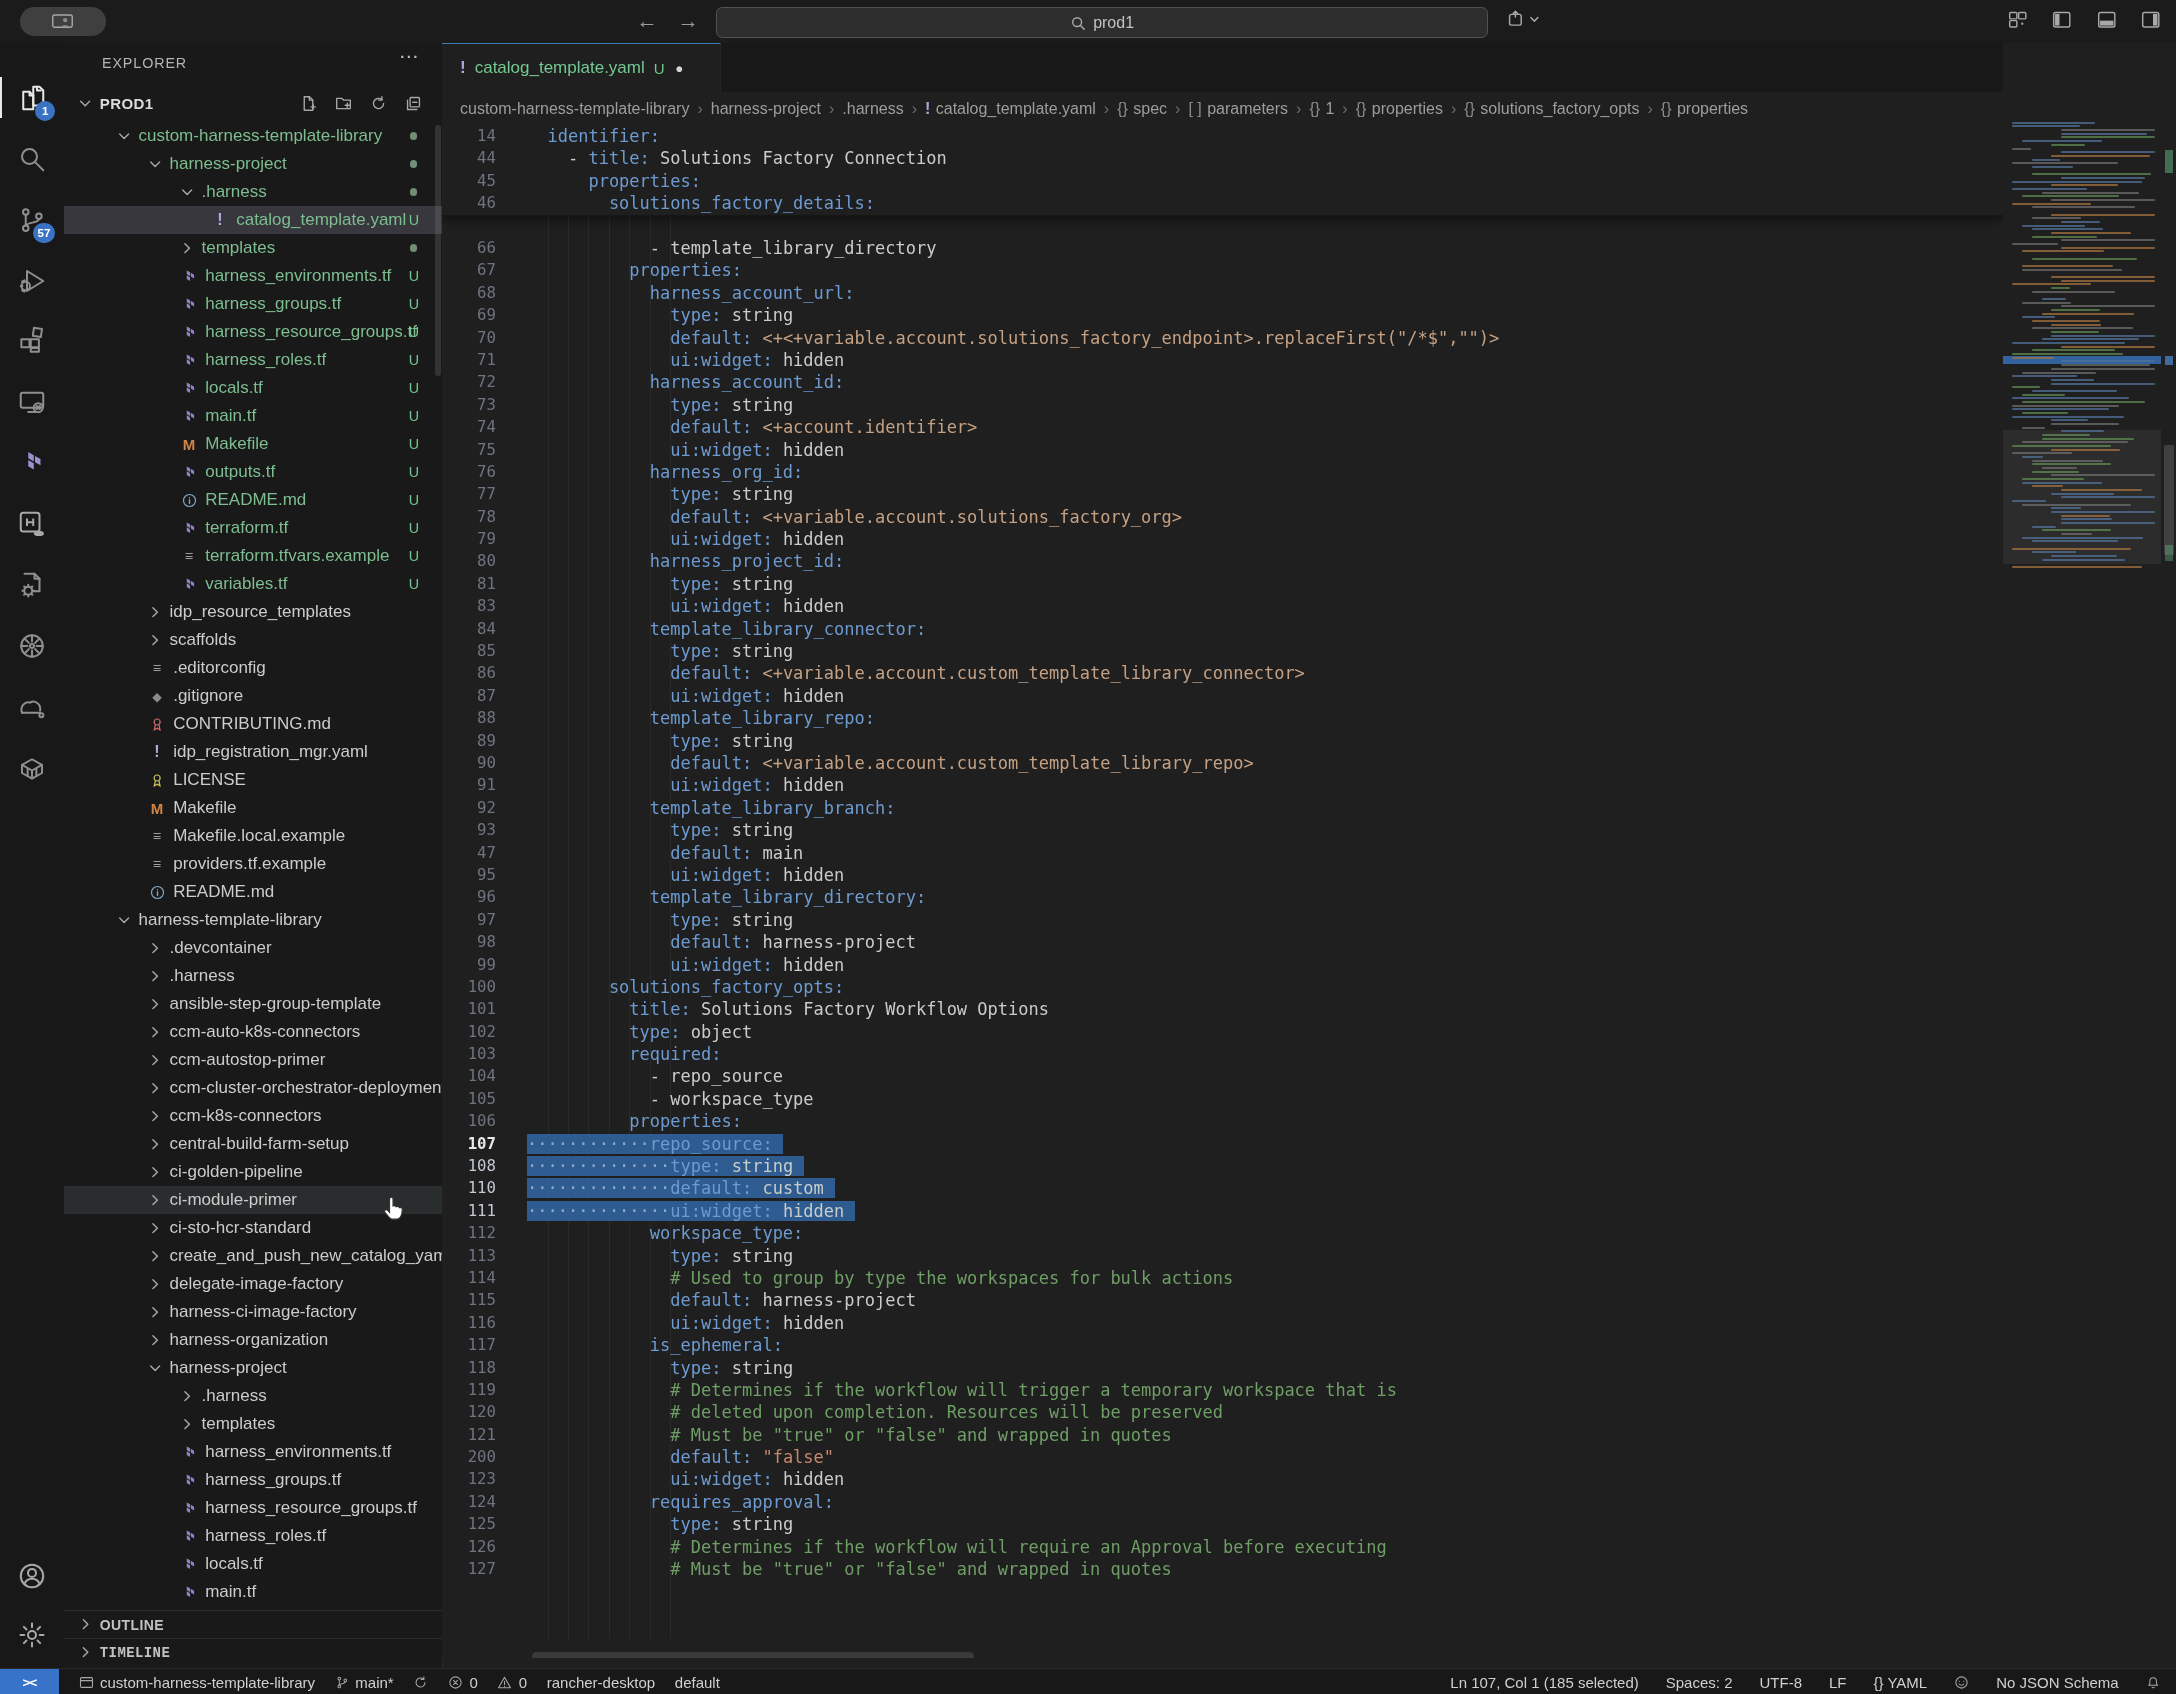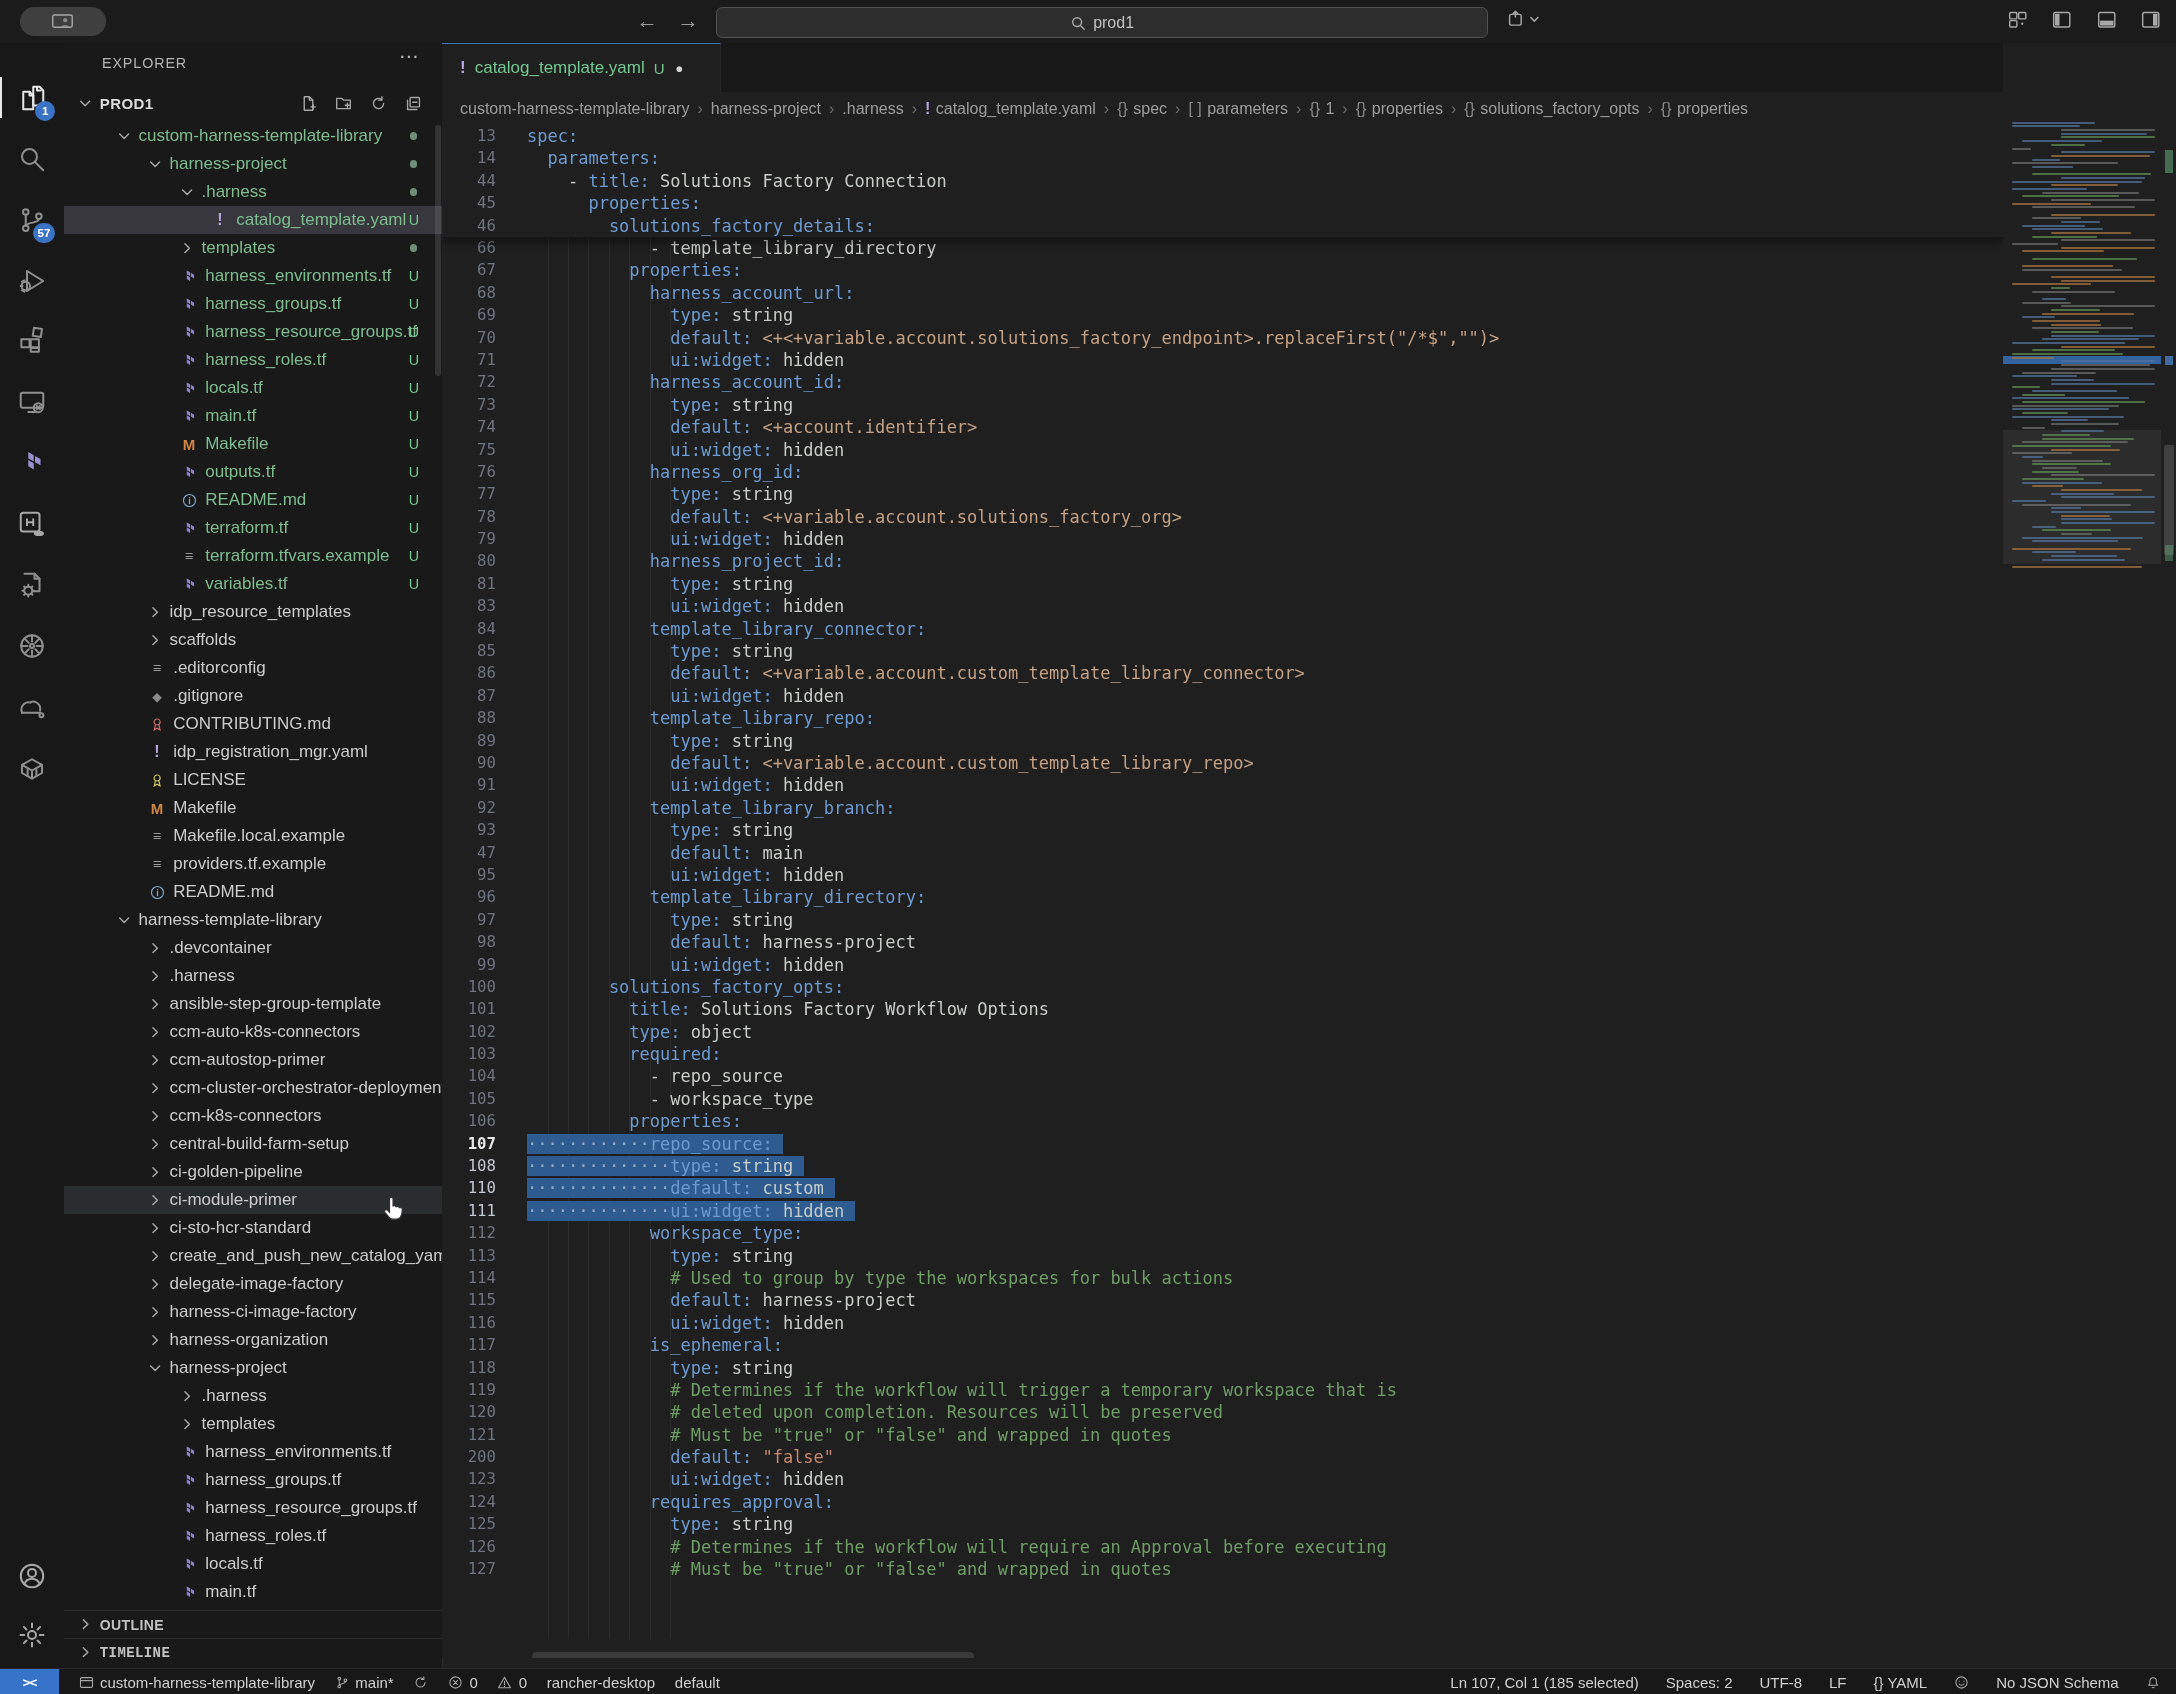--- a/index.html
+++ b/index.html
@@ -1050,22 +1050,21 @@
         <div class="cline"><span class="ln">120</span><span class="ct"><span><span class="tok-c">              # deleted upon completion. Resources will be preserved</span></span></span></div>
         <div class="cline"><span class="ln">121</span><span class="ct"><span><span class="tok-c">              # Must be "true" or "false" and wrapped in quotes</span></span></span></div>
         <div class="cline"><span class="ln">200</span><span class="ct"><span><span class="tok-k">              default:</span><span class="tok-s"> "false"</span></span></span></div>
         <div class="cline"><span class="ln">123</span><span class="ct"><span><span class="tok-k">              ui:widget:</span><span class="tok-v"> hidden</span></span></span></div>
         <div class="cline"><span class="ln">124</span><span class="ct"><span><span class="tok-k">            requires_approval:</span></span></span></div>
         <div class="cline"><span class="ln">125</span><span class="ct"><span><span class="tok-k">              type:</span><span class="tok-v"> string</span></span></span></div>
         <div class="cline"><span class="ln">126</span><span class="ct"><span><span class="tok-c">              # Determines if the workflow will require an Approval before executing</span></span></span></div>
         <div class="cline"><span class="ln">127</span><span class="ct"><span><span class="tok-c">              # Must be "true" or "false" and wrapped in quotes</span></span></span></div>
       </div>
     <div id="sticky">
-        <div class="cline"><span class="ln">13</span><span class="ct"><span><span class="tok-k">spec:</span></span></span></div>
-        <div class="cline"><span class="ln">14</span><span class="ct"><span><span class="tok-k">  parameters:</span></span></span></div>
+        <div class="cline"><span class="ln">14</span><span class="ct"><span><span class="tok-k">  identifier:</span></span></span></div>
         <div class="cline"><span class="ln">44</span><span class="ct"><span><span class="tok-d">    - </span><span class="tok-k">title:</span><span class="tok-v"> Solutions Factory Connection</span></span></span></div>
         <div class="cline"><span class="ln">45</span><span class="ct"><span><span class="tok-k">      properties:</span></span></span></div>
         <div class="cline"><span class="ln">46</span><span class="ct"><span><span class="tok-k">        solutions_factory_details:</span></span></span></div>
       </div>
     <div id="hscroll"></div>
   </div>
 
   <div id="minimap">
     <div id="mm-sel"></div>
     <div id="mm-slider"></div>

